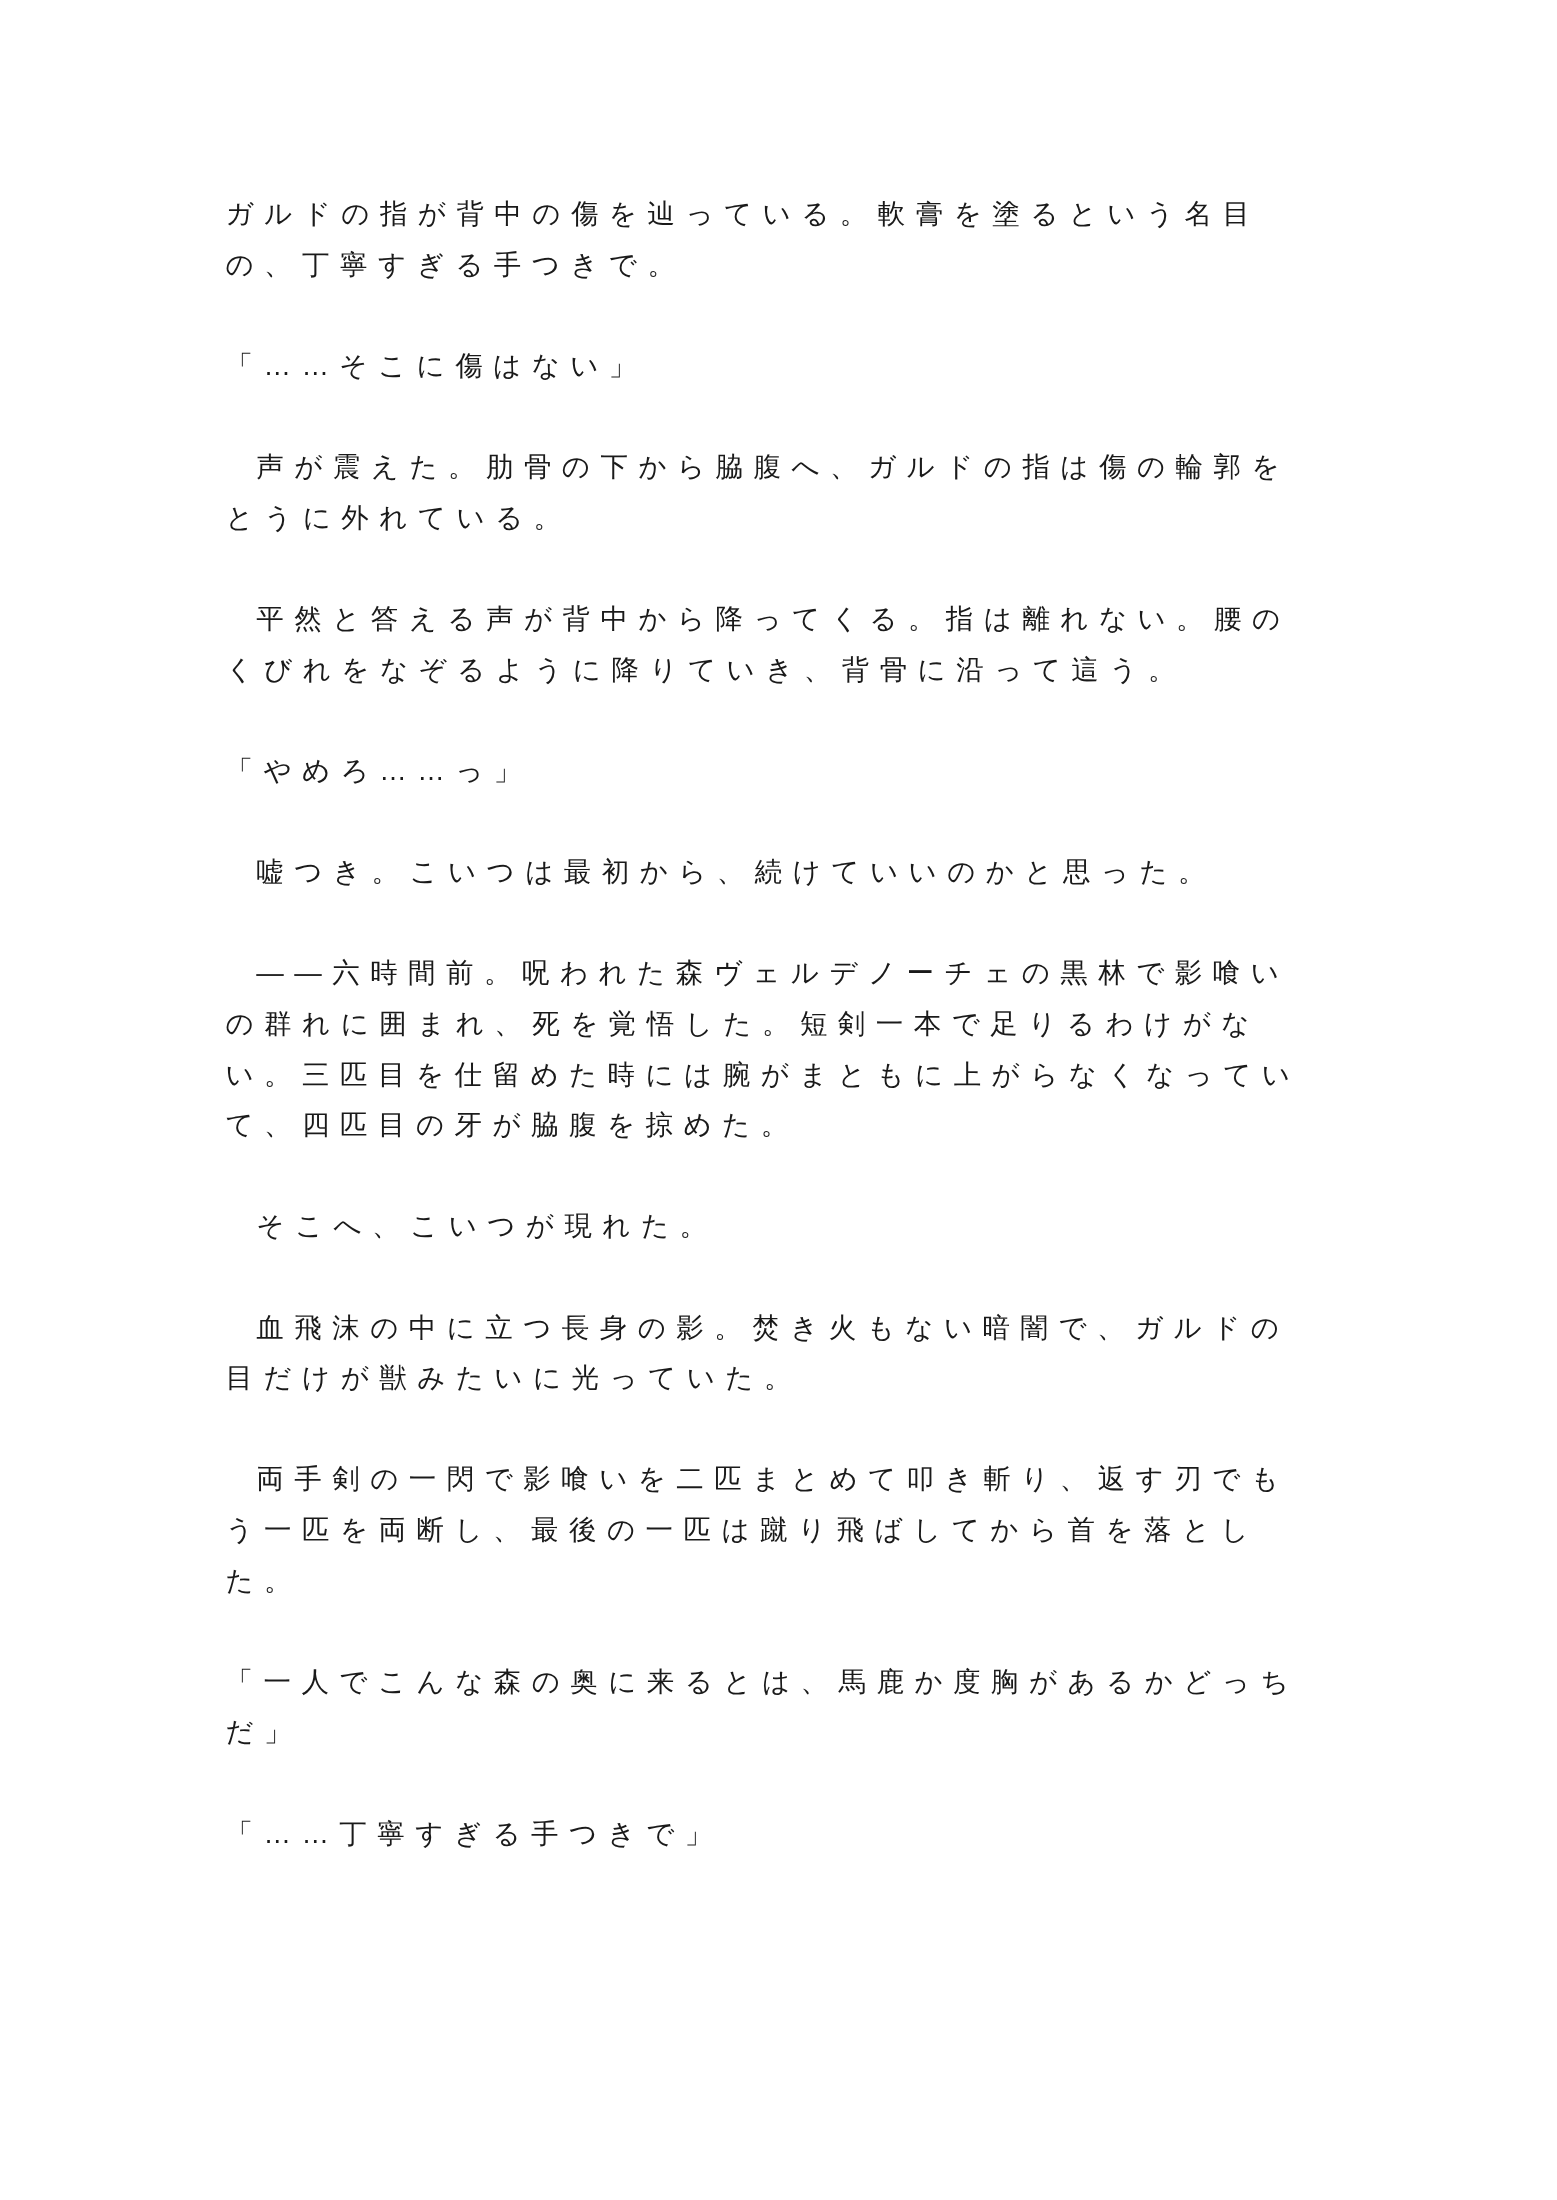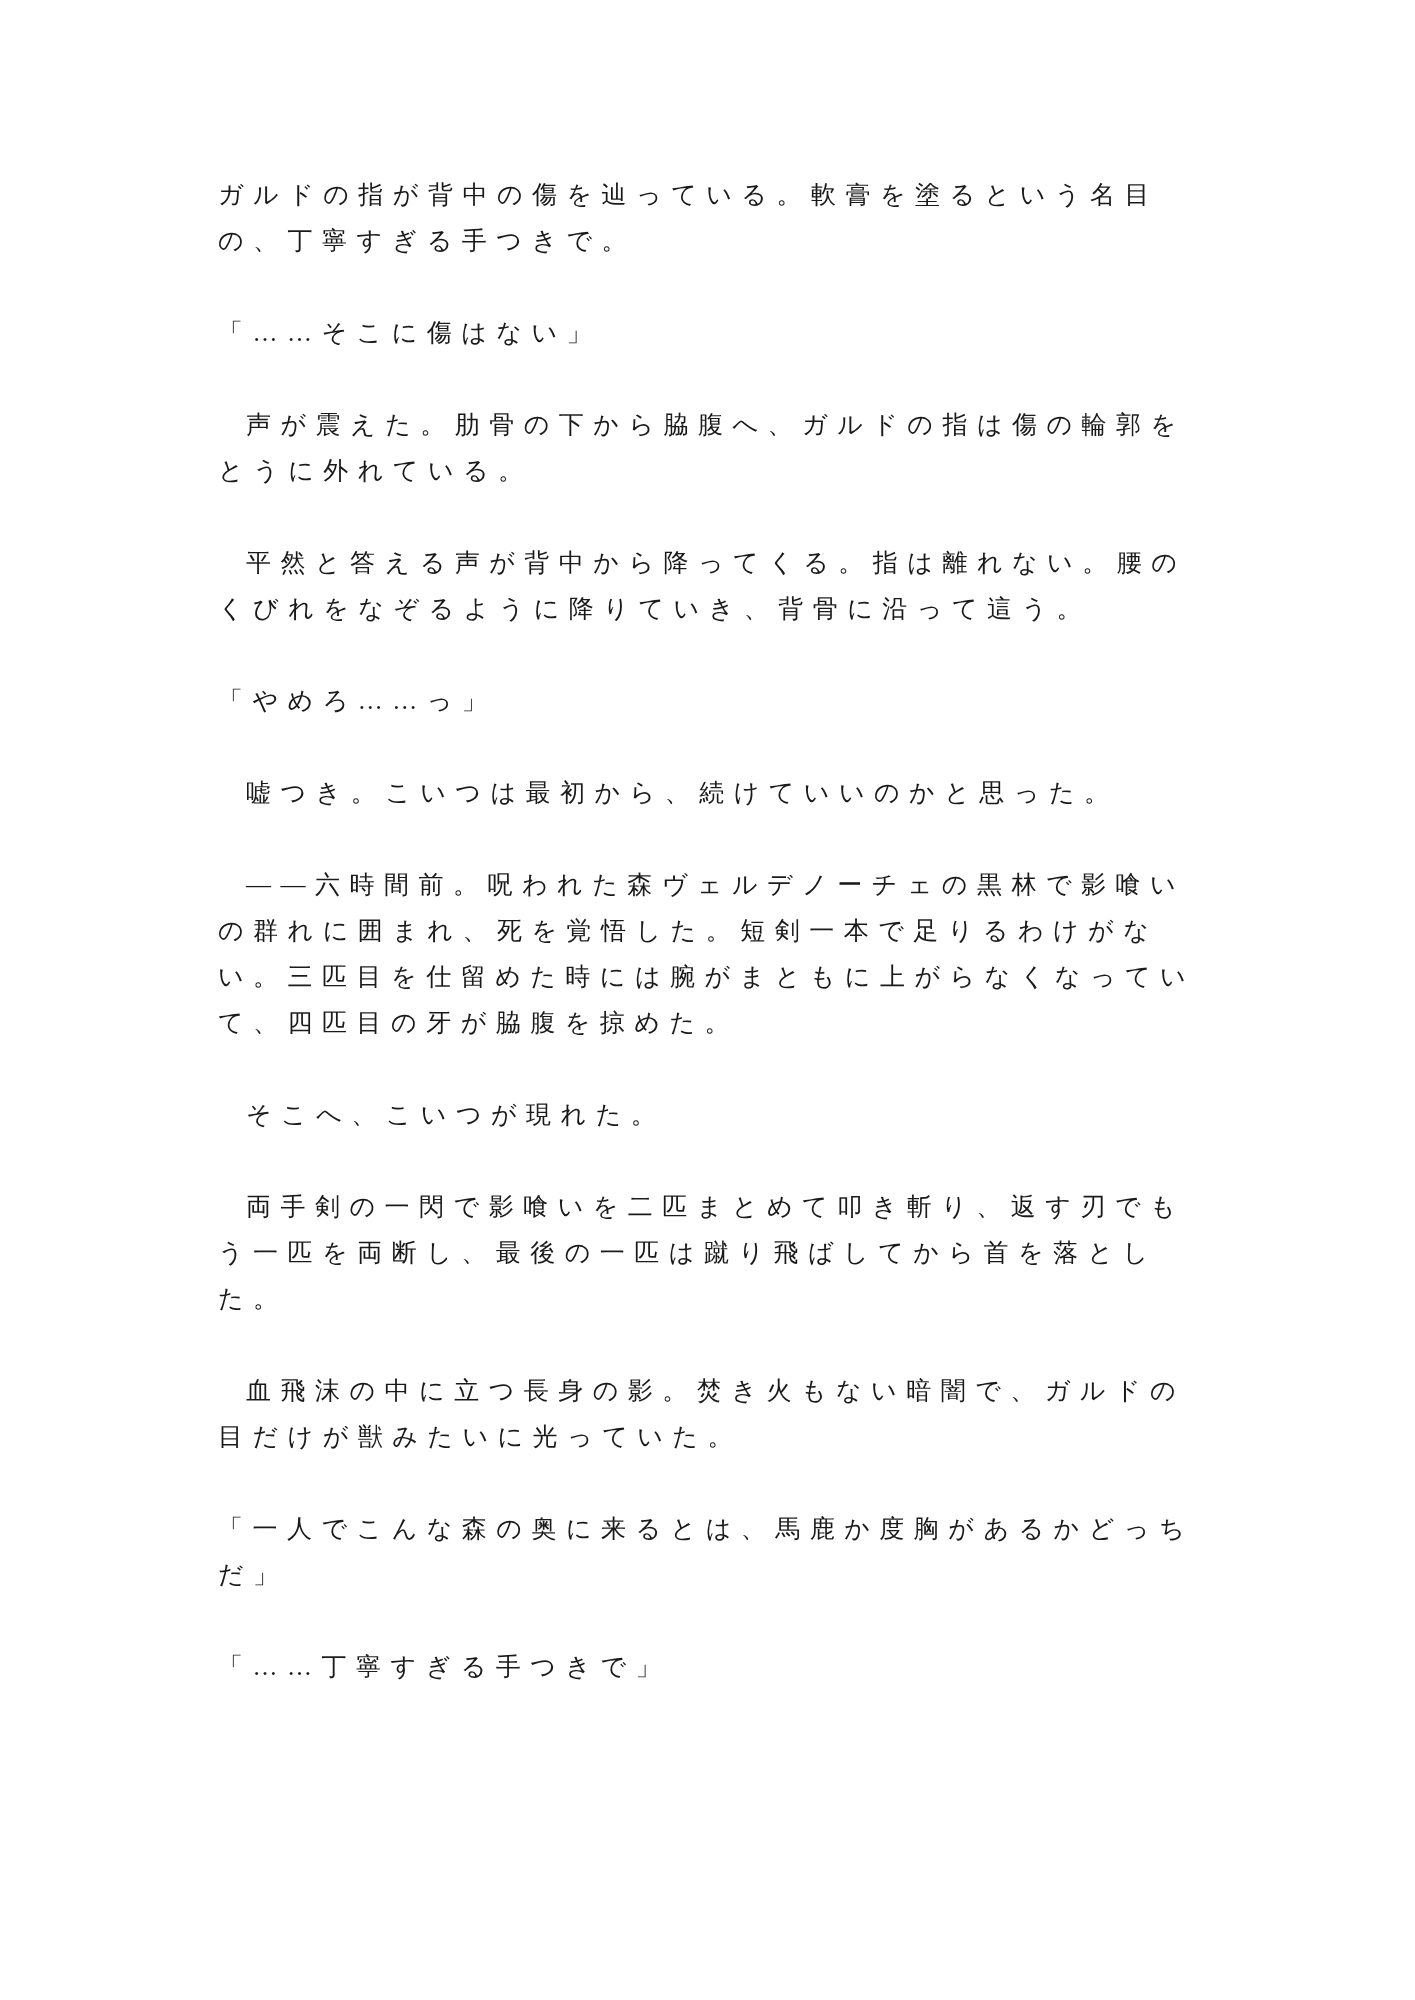--- a/index.html
+++ b/index.html
@@ -8,25 +8,25 @@
       background: #ffffff;
     }
     body {
       width: 1415px;
       height: 2000px;
       position: relative;
       overflow: hidden;
     }
     .page {
       position: absolute;
-      left: 218px;
+      left: 205px;
       top: 172px;
       width: 980px;
       color: #1a1a1a;
-      font-family: Liberation Serif, serif;
+      font-family: Liberation Sans, sans-serif;
       font-size: 25px;
       letter-spacing: 9.5px;
       line-height: 46px;
     }
     .para {
       margin: 0 0 46px 0;
       white-space: pre-wrap;
       word-break: break-all;
     }
     .para.narration {
@@ -45,17 +45,17 @@
 
 <div class="page">
   <p class="para lead">ガルドの指が背中の傷を辿っている。軟膏を塗るという名目の、丁寧すぎる手つきで。</p>
   <p class="para dialogue">「……そこに傷はない」</p>
   <p class="para narration">声が震えた。肋骨の下から脇腹へ、ガルドの指は傷の輪郭をとうに外れている。</p>
   <p class="para narration">平然と答える声が背中から降ってくる。指は離れない。腰のくびれをなぞるように降りていき、背骨に沿って這う。</p>
   <p class="para dialogue">「やめろ……っ」</p>
   <p class="para narration">嘘つき。こいつは最初から、続けていいのかと思った。</p>
   <p class="para narration">――六時間前。呪われた森ヴェルデノーチェの黒林で影喰いの群れに囲まれ、死を覚悟した。短剣一本で足りるわけがない。三匹目を仕留めた時には腕がまともに上がらなくなっていて、四匹目の牙が脇腹を掠めた。</p>
   <p class="para narration">そこへ、こいつが現れた。</p>
+  <p class="para narration">血飛沫の中に立つ長身の影。焚き火もない暗闇で、ガルドの目だけが獣みたいに光っていた。</p>
   <p class="para narration">両手剣の一閃で影喰いを二匹まとめて叩き斬り、返す刃でもう一匹を両断し、最後の一匹は蹴り飛ばしてから首を落とした。</p>
-  <p class="para narration">血飛沫の中に立つ長身の影。焚き火もない暗闇で、ガルドの目だけが獣みたいに光っていた。</p>
   <p class="para dialogue">「一人でこんな森の奥に来るとは、馬鹿か度胸があるかどっちだ」</p>
   <p class="para dialogue">「……丁寧すぎる手つきで」</p>
 </div>
 
 </body></html>

